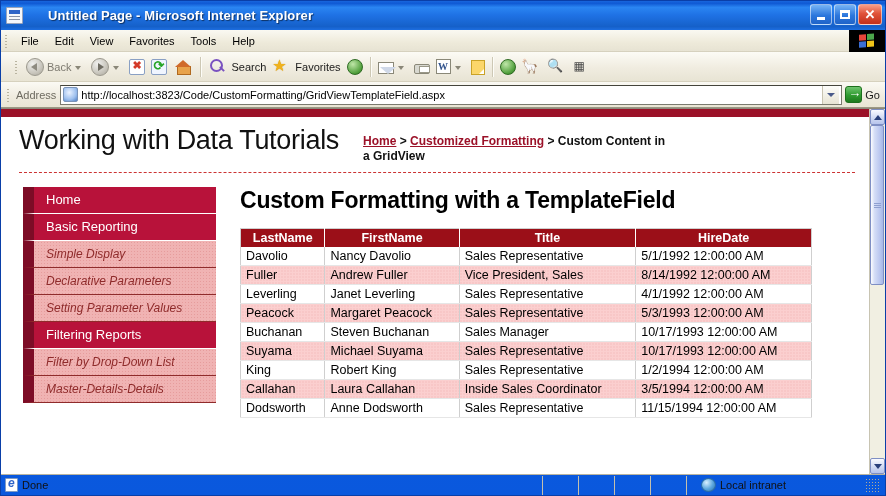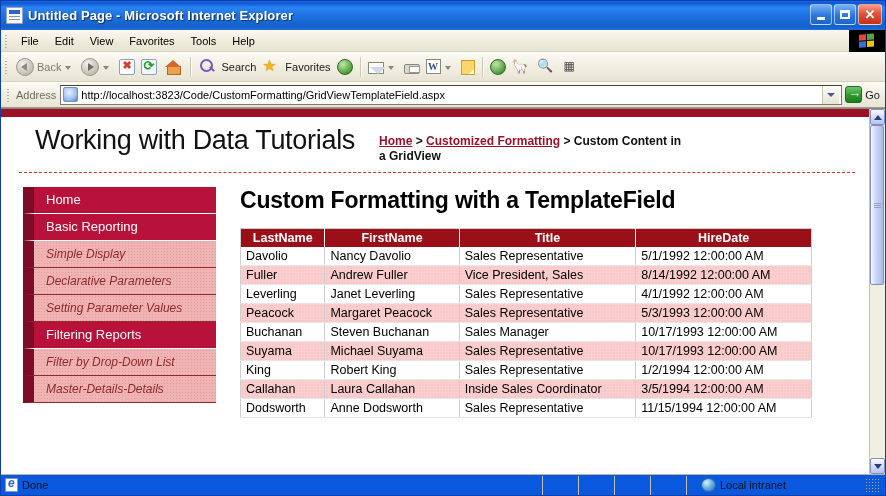--- a/index.html
+++ b/index.html
@@ -19,20 +19,21 @@
     display: flex; flex-direction: column;
   }
 
   
   .titlebar {
     height: 29px; flex: 0 0 29px;
     background: linear-gradient(180deg,#1866dd 0%,#0f59d4 8%,#2a85f2 22%,#1f72e5 48%,#1560c9 88%,#1d6ee0 100%);
     display: flex; align-items: center;
     padding: 0 3px 0 5px;
     position: relative;
+    gap: 20px;
   }
   .tb-icon {
     width: 17px; height: 17px; flex: 0 0 17px;
     margin-right: 5px;
     background: #f6f7fb;
     border: 1px solid #9aa4bb;
     border-radius: 1px;
     position: relative;
     overflow: hidden;
   }
@@ -94,21 +95,21 @@
   .flag .q2{ left:8px; top:0; background:#4ca64c; }
   .flag .q3{ left:0; top:7px; background:#3b6fd4; }
   .flag .q4{ left:8px; top:7px; background:#f0c419; }
 
   
   .toolbar {
     height: 30px; flex: 0 0 30px;
     background: linear-gradient(180deg,#fcfbf5,#f0ece0 55%,#e8e4d4);
     display:flex; align-items:center;
     border-bottom: 1px solid #d6d1be;
-    padding-left:0;
+    padding-left:10px;
   }
   .tbitem { display:flex; align-items:center; height:24px; padding:0 3px; }
   .tb-label { font-size:11px; color:#7d7a70; margin-left:3px; }
   .tb-label.dark { color:#1a1a1a; }
   .caret { width:0;height:0;border-left:3px solid transparent;border-right:3px solid transparent;border-top:4px solid #8a8778; margin:2px 4px 0 4px; }
   .tb-sep { width:1px; height:20px; background:#cdc8b5; margin:0 4px; box-shadow:1px 0 0 #fdfdf8; }
 
   .ic { width:20px; height:20px; position:relative; display:inline-block; }
   .ic-back, .ic-fwd {
     border-radius:50%;
@@ -219,21 +220,21 @@
   .viewport {
     flex:1; background:#fff; position:relative; display:flex;
     border-top:1px solid #8d8a7c;
     overflow:hidden;
   }
   .page {
     flex:1; position:relative; overflow:hidden; background:#fff;
   }
   .topbar-red { height:8px; background:#9b1128; }
   .page-head {
-    display:flex; align-items:flex-start; padding:6px 14px 0 34px;
+    display:flex; align-items:flex-start; padding:6px 14px 0 18px;
     min-height:48px;
   }
   .page-title {
     font-size:27px; font-weight:normal; color:#111;
     font-family:"Liberation Sans", sans-serif;
     letter-spacing:-.3px; white-space:nowrap; padding-top:2px;
   }
   .breadcrumb {
     font-size:12px; font-weight:bold; color:#111; margin-left:24px;
     padding-top:11px; line-height:15px; max-width:310px;

